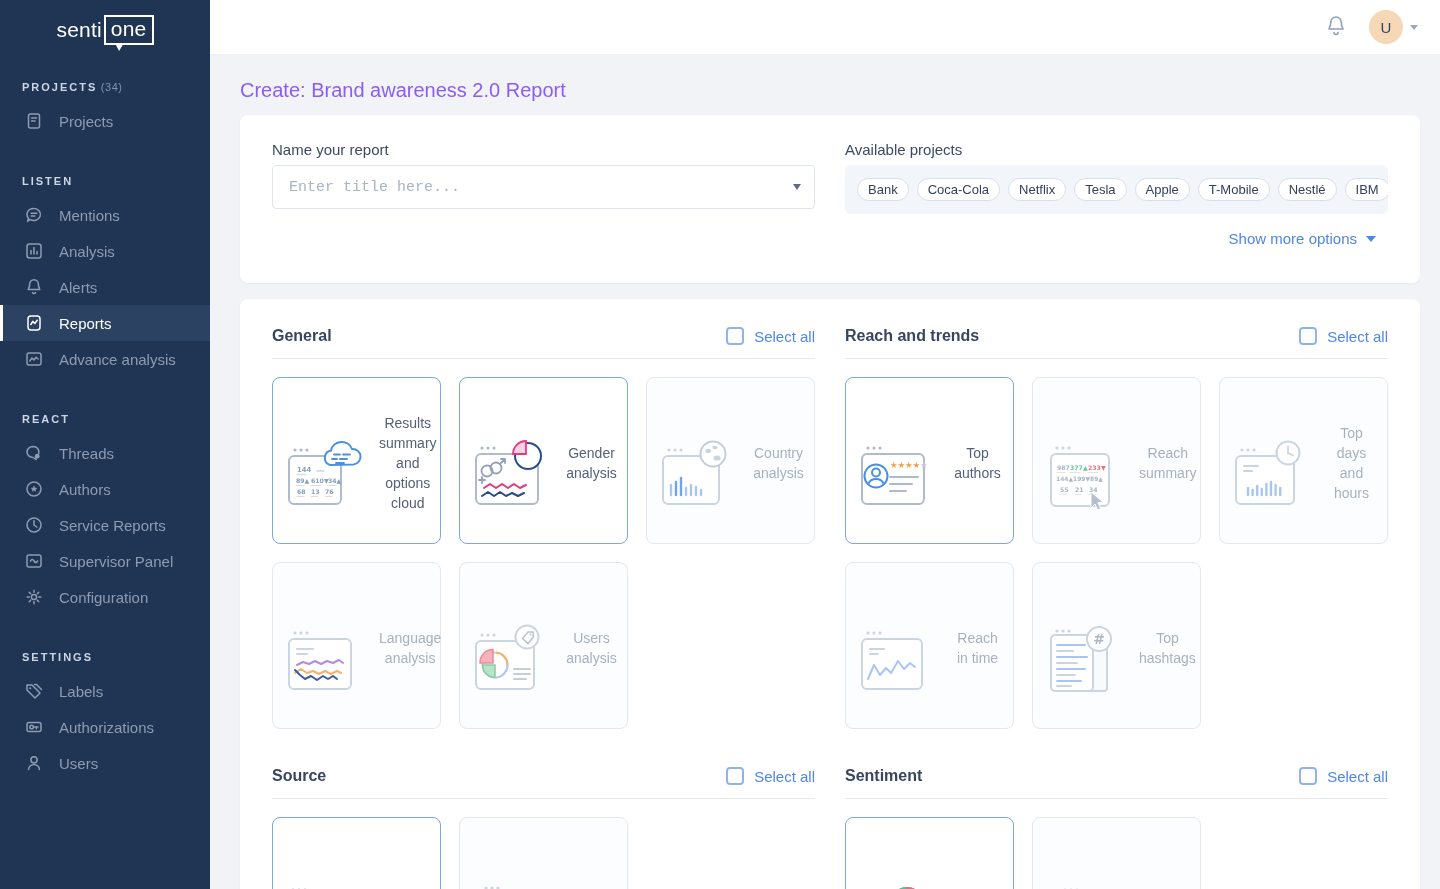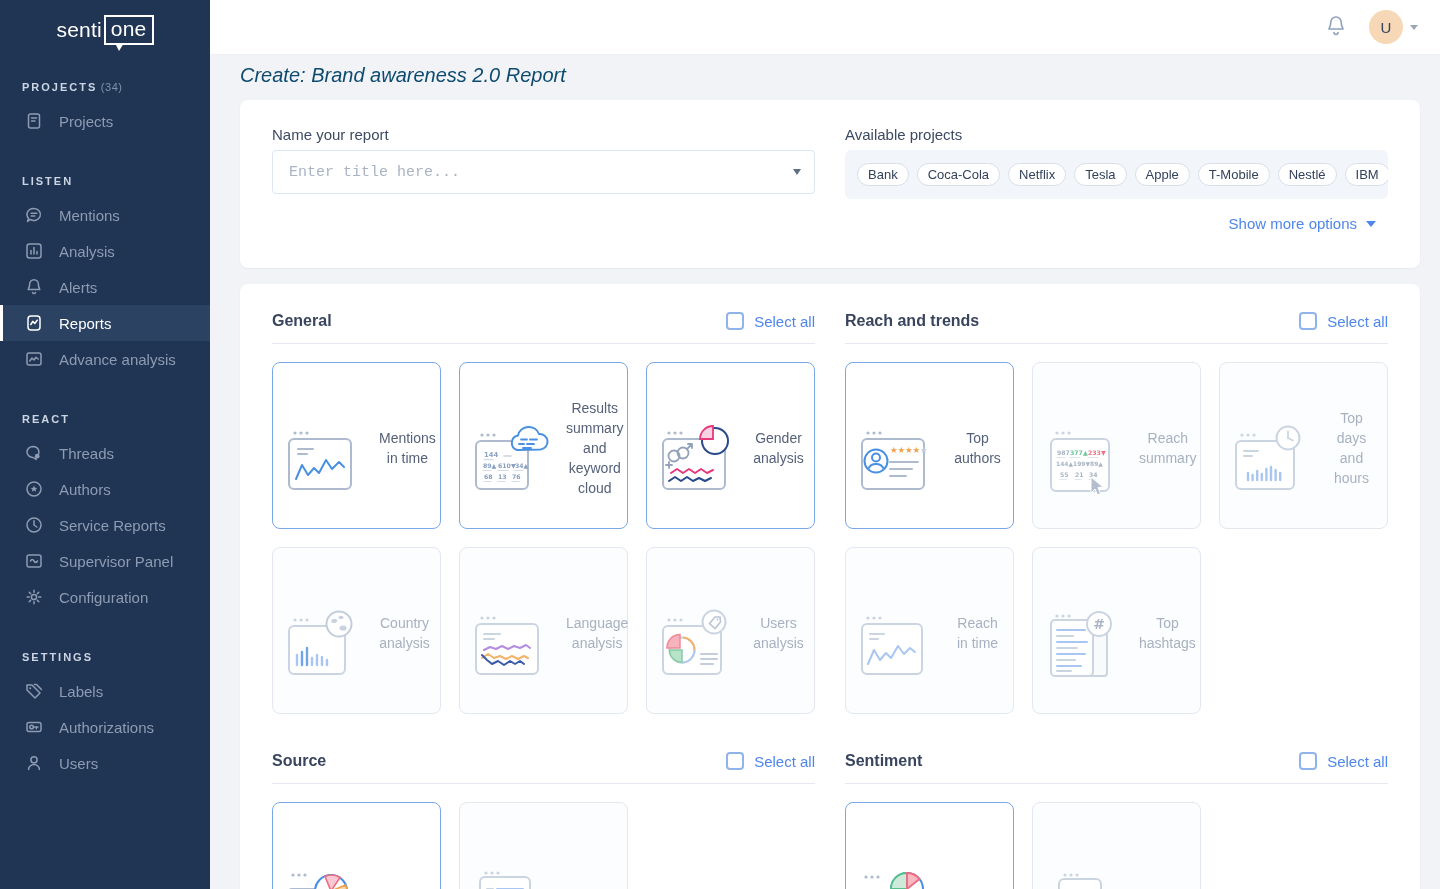--- a/index.html
+++ b/index.html
@@ -23,21 +23,21 @@
   .side-item.active::before { content:""; position:absolute; left:0; top:0; bottom:0; width:3px; background:#fff; }
   .side-icon { width:20px; height:20px; display:flex; align-items:center; justify-content:center; }
   .side-icon svg { display:block; }
   
   .topbar { position:absolute; left:210px; right:0; top:0; height:55px; background:#fff; display:flex; align-items:center; justify-content:flex-end; padding-right:22px; border-bottom:1px solid #EEF1F5; z-index:4; }
   .bell-btn { background:none; border:none; cursor:pointer; margin-right:22px; display:flex; }
   .avatar { width:34px; height:34px; border-radius:50%; background:var(--avatar,#F6D7B6); color:#35425F; font-size:15px; display:flex; align-items:center; justify-content:center; cursor:pointer; }
   .avatar-caret { width:0; height:0; border-left:4px solid transparent; border-right:4px solid transparent; border-top:5px solid #9AA7B8; margin-left:7px; cursor:pointer; }
   
   .content { position:absolute; left:210px; top:55px; right:0; bottom:-1200px; padding:0 20px 0 30px; }
-  .page-title { margin-top:9px; font-size:20px; font-weight:500; color:#0c4a6e;font-style:italic; }
+  .page-title { margin-top:24px; font-size:20px; font-weight:500; color:#8b5cf6; }
   .panel { background:#fff; border-radius:8px; box-shadow:0 1px 2px rgba(30,50,90,.05); }
   .panel-form { margin-top:13px; height:168px; padding:26px 32px 0; display:flex; gap:30px; }
   .form-col { width:543px; }
   .field-label { font-size:15px; color:#3C4A63; margin-bottom:7px; }
   .title-input-wrap { position:relative; }
   .title-input { width:100%; height:44px; border:1px solid #DFE5EC; border-radius:4px; padding:0 34px 0 16px; font-size:15px; color:#33415C; font-family:Liberation Mono, monospace; background:#fff; }
   .title-input::placeholder { color:#A9B4C4; }
   .input-caret { position:absolute; right:14px; top:19px; width:0; height:0; border-left:4px solid transparent; border-right:4px solid transparent; border-top:6px solid #5F6C82; pointer-events:none; }
   .chipbox { background:#F2F5F9; border-radius:6px; padding:13px 12px; display:flex; gap:8px; white-space:nowrap; overflow:hidden; }
   .chip { background:#fff; border:1px solid #D8DFE9; border-radius:14px; padding:3px 10px; font-size:13px; color:#33415C; cursor:pointer; flex:0 0 auto; }
@@ -259,34 +259,20 @@
             <div class="select-all">
               <span class="checkbox"></span>
               <span class="select-all-label">Select all</span>
             </div>
           </div>
           <div class="wdivider"></div>
           <div class="wgrid">
             <div class="wcard selected">
               <div class="icon-wrap">
                 <svg viewBox="0 0 96 80" width="96" height="80">
-                  <circle cx="22" cy="10" r="1.6" fill="#AEBBCE"></circle>
-                  <circle cx="28" cy="10" r="1.6" fill="#AEBBCE"></circle>
-                  <circle cx="34" cy="10" r="1.6" fill="#AEBBCE"></circle>
-                  <rect x="16" y="16" width="62" height="50" rx="5" fill="#fff" stroke="#AEBBCE" stroke-width="2"></rect>
-                  <line x1="25" y1="26" x2="40" y2="26" stroke="#AEBBCE" stroke-width="2" stroke-linecap="round"></line>
-                  <line x1="25" y1="31" x2="34" y2="31" stroke="#AEBBCE" stroke-width="2" stroke-linecap="round"></line>
-                  <polyline points="23,56 29,42 35,52 41,45 46,50 53,37 59,46 66,39 71,44" fill="none" stroke="#4A90E2" stroke-width="2" stroke-linecap="round" stroke-linejoin="round"></polyline>
-                </svg>
-              </div>
-              <div class="wlabel">Mentions in time</div>
-            </div>
-            <div class="wcard selected">
-              <div class="icon-wrap">
-                <svg viewBox="0 0 96 80" width="96" height="80">
                   <circle cx="22" cy="12" r="1.6" fill="#AEBBCE"></circle>
                   <circle cx="28" cy="12" r="1.6" fill="#AEBBCE"></circle>
                   <circle cx="34" cy="12" r="1.6" fill="#AEBBCE"></circle>
                   <rect x="16" y="18" width="52" height="48" rx="5" fill="#fff" stroke="#AEBBCE" stroke-width="2"></rect>
                   <text x="24" y="34" font-size="6.8" font-weight="600" fill="#8AA0C0">144</text>
                   <line x1="24" y1="36.5" x2="33" y2="36.5" stroke="#D5DDE8" stroke-width="1.4" stroke-linecap="round"></line>
                   <line x1="44" y1="33" x2="51" y2="33" stroke="#C8D2DF" stroke-width="1.6" stroke-linecap="round"></line>
                   <text x="23" y="45" font-size="6.2" font-weight="600" fill="#8AA0C0">89▲</text>
                   <text x="38" y="45" font-size="6.2" font-weight="600" fill="#8AA0C0">610▼</text>
                   <text x="55" y="45" font-size="6.2" font-weight="600" fill="#8AA0C0">34▲</text>
@@ -300,21 +286,21 @@
                   <line x1="38" y1="58.5" x2="45" y2="58.5" stroke="#D5DDE8" stroke-width="1.2" stroke-linecap="round"></line>
                   <line x1="52" y1="58.5" x2="59" y2="58.5" stroke="#D5DDE8" stroke-width="1.2" stroke-linecap="round"></line>
                   <path d="M57,27 a7.5,7.5 0 0 1 1,-14.5 a11,11 0 0 1 21,-1.5 a7.5,7.5 0 0 1 1.5,15.5 z" fill="#fff" stroke="#4A90E2" stroke-width="2"></path>
                   <line x1="61" y1="16.5" x2="67" y2="16.5" stroke="#4A90E2" stroke-width="1.8" stroke-linecap="round"></line>
                   <line x1="70" y1="16.5" x2="77" y2="16.5" stroke="#4A90E2" stroke-width="1.8" stroke-linecap="round"></line>
                   <line x1="59" y1="21" x2="64" y2="21" stroke="#4A90E2" stroke-width="1.8" stroke-linecap="round"></line>
                   <line x1="67" y1="21" x2="74" y2="21" stroke="#4A90E2" stroke-width="1.8" stroke-linecap="round"></line>
                   <line x1="63" y1="25" x2="71" y2="25" stroke="#4A90E2" stroke-width="1.8" stroke-linecap="round"></line>
                 </svg>
               </div>
-              <div class="wlabel">Results summary and keyword cloud</div>
+              <div class="wlabel">Results summary and options cloud</div>
             </div>
             <div class="wcard selected">
               <div class="icon-wrap">
                 <svg viewBox="0 0 96 80" width="96" height="80">
                   <circle cx="22" cy="10" r="1.6" fill="#AEBBCE"></circle>
                   <circle cx="28" cy="10" r="1.6" fill="#AEBBCE"></circle>
                   <circle cx="34" cy="10" r="1.6" fill="#AEBBCE"></circle>
                   <rect x="16" y="16" width="62" height="50" rx="5" fill="#fff" stroke="#AEBBCE" stroke-width="2"></rect>
                   <g fill="none" stroke="#93A2B8" stroke-width="1.8" stroke-linecap="round">
                     <circle cx="27" cy="33" r="5.5"></circle>

